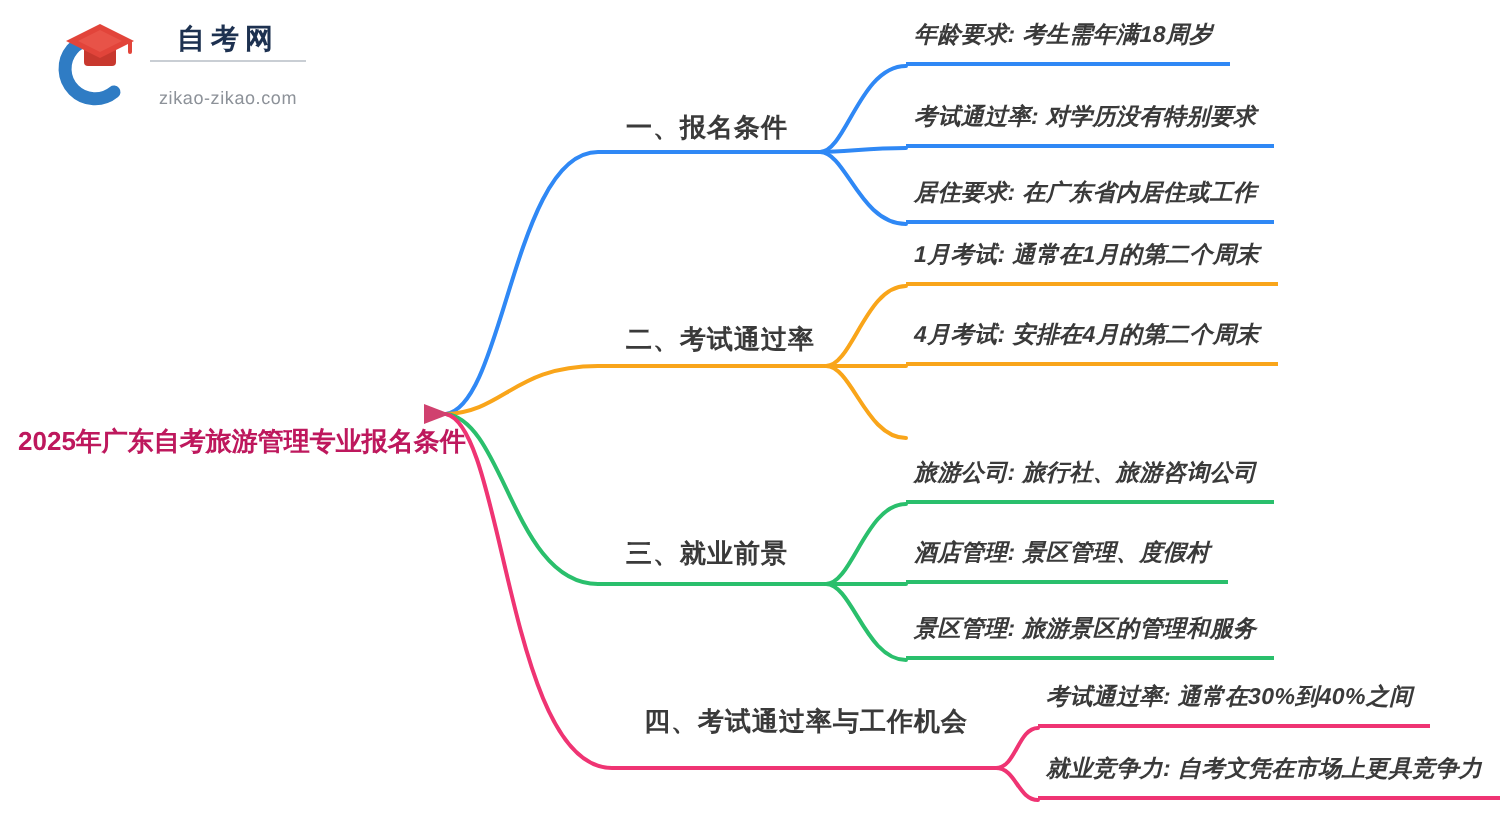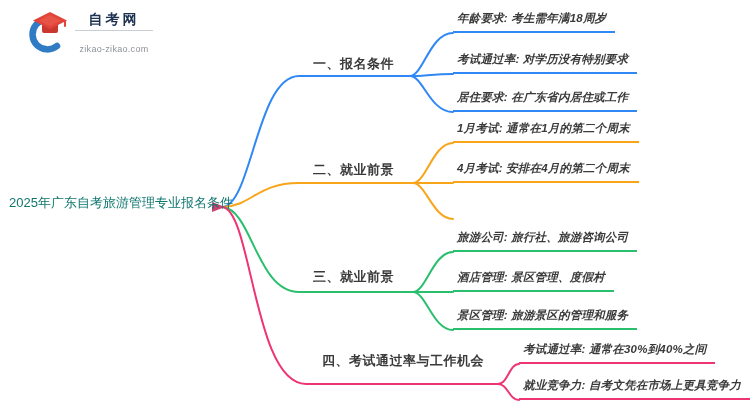--- a/index.html
+++ b/index.html
@@ -15,22 +15,22 @@
   
   .logo{position:absolute;left:26px;top:10px;display:flex;align-items:center;}
   .logo-icon{width:44px;height:44px;}
   .logo-text{margin-left:5px;display:flex;flex-direction:column;align-items:center;}
   .logo-name{font-size:14px;font-weight:700;color:#1d3150;letter-spacing:3px;line-height:18px;}
   .logo-sep{width:78px;height:1px;background:#c9ced4;margin:2px 0 2px 0;}
   .logo-url{font-size:9px;color:#8d9299;letter-spacing:.3px;margin-top:11px;}
 
   
   .central{
-    position:absolute;left:9px;top:194px;width:212px;
-    font-size:13px;font-weight:400;line-height:17px;color:#0f766e;
+    position:absolute;left:9px;top:212px;width:212px;
+    font-size:13px;font-weight:700;line-height:17px;color:#be185d;
     white-space:nowrap;letter-spacing:0px;
   }
 
   
   .blabel{
     position:absolute;font-size:13px;font-weight:700;color:#3a3a3a;
     white-space:nowrap;line-height:16px;letter-spacing:.5px;
   }
 
   
@@ -86,21 +86,21 @@
     <div class="logo-text">
       <div class="logo-name">自考网</div>
       <div class="logo-sep"></div>
       <div class="logo-url">zikao-zikao.com</div>
     </div>
   </div>
 
   <div class="central">2025年广东自考旅游管理专业报名条件</div>
 
   <div class="blabel" style="left:313px;top:56px;">一、报名条件</div>
-  <div class="blabel" style="left:313px;top:162px;">二、就业前景</div>
+  <div class="blabel" style="left:313px;top:162px;">二、考试通过率</div>
   <div class="blabel" style="left:313px;top:269px;">三、就业前景</div>
   <div class="blabel" style="left:322px;top:353px;">四、考试通过率与工作机会</div>
 
   <div class="child b1" style="left:453px;top:11px;">年龄要求: 考生需年满18周岁</div>
   <div class="child b1" style="left:453px;top:52px;">考试通过率: 对学历没有特别要求</div>
   <div class="child b1" style="left:453px;top:90px;">居住要求: 在广东省内居住或工作</div>
 
   <div class="child b2" style="left:453px;top:121px;">1月考试: 通常在1月的第二个周末</div>
   <div class="child b2" style="left:453px;top:161px;">4月考试: 安排在4月的第二个周末</div>
 

